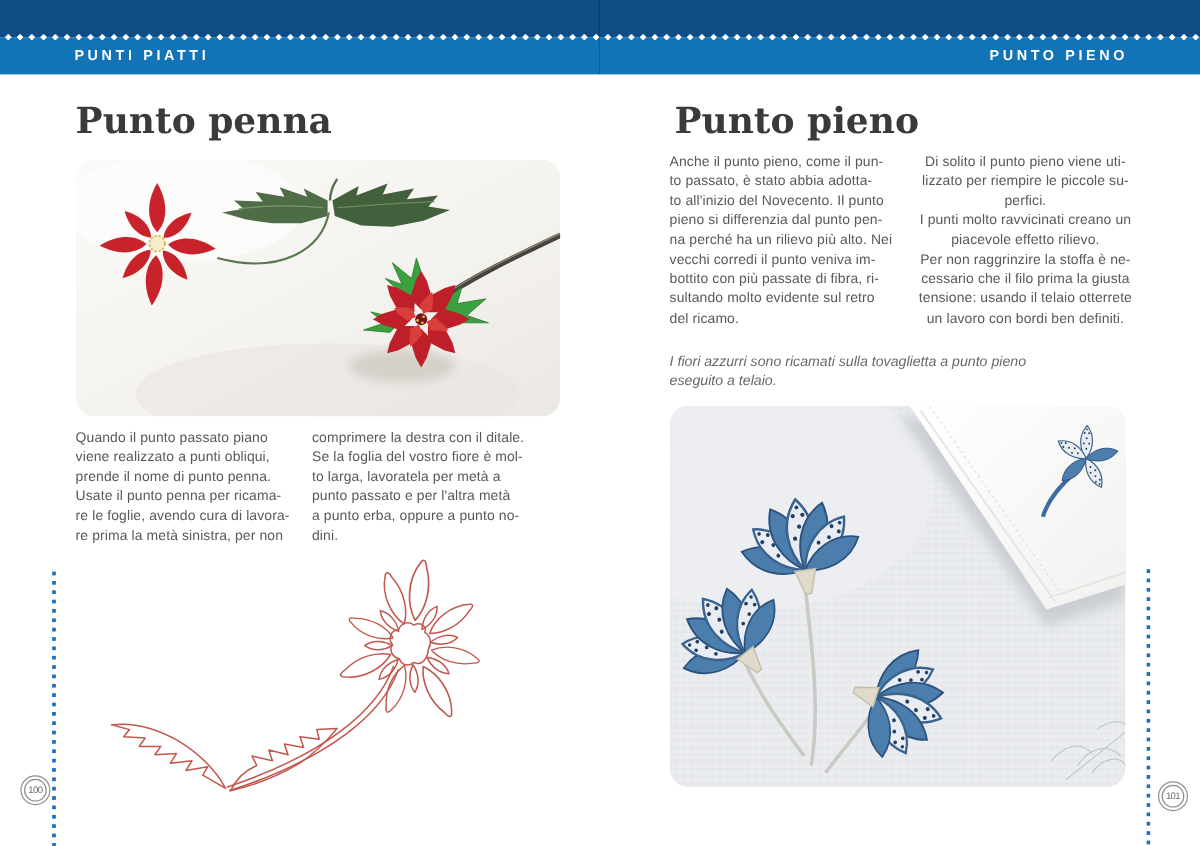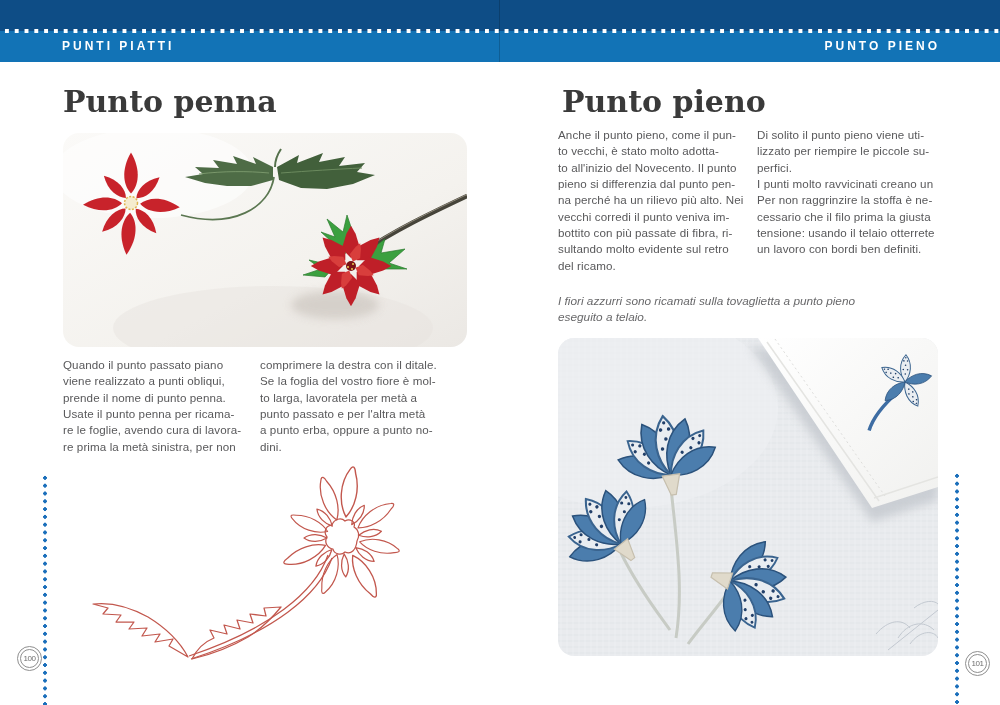--- a/index.html
+++ b/index.html
@@ -176,34 +176,35 @@
         <path d="M103,205 L84,194 L88,187 L70,190 L75,182 L57,184 L62,176 L44,177 L49,170 L31,170 L36,163 L18,162 L23,156 L8,152 C25,150 45,155 63,165 C81,176 95,190 103,205 Z"></path>
         <path d="M107,207 C112,197 119,190 129,186 L125,178 L142,182 L139,173 L155,177 L152,168 L168,171 L165,162 L181,164 L179,156 L196,155 C187,166 176,177 163,185 C146,195 124,203 107,207 Z"></path>
       </g>
     </svg>
   </div>
 
   <div class="ptitle" style="left:562px;">Punto pieno</div>
 
   <div class="col" style="left:558px;top:127px;width:192px;">
     <div class="ln">Anche il punto pieno, come il pun-</div>
-    <div class="ln">to vecchi, è stato molto adotta-</div>
+    <div class="ln">to passato, è stato abbia adotta-</div>
     <div class="ln">to all'inizio del Novecento. Il punto</div>
     <div class="ln">pieno si differenzia dal punto pen-</div>
     <div class="ln">na perché ha un rilievo più alto. Nei</div>
     <div class="ln">vecchi corredi il punto veniva im-</div>
     <div class="ln">bottito con più passate di fibra, ri-</div>
     <div class="ln">sultando molto evidente sul retro</div>
     <div class="ln">del ricamo.</div>
   </div>
-  <div class="col" style="left:757px;top:127px;width:195px;">
+  <div class="col" style="left:757px;top:127px;width:195px;text-align:center;">
     <div class="ln">Di solito il punto pieno viene uti-</div>
     <div class="ln">lizzato per riempire le piccole su-</div>
     <div class="ln">perfici.</div>
     <div class="ln">I punti molto ravvicinati creano un</div>
+    <div class="ln">piacevole effetto rilievo.</div>
     <div class="ln">Per non raggrinzire la stoffa è ne-</div>
     <div class="ln">cessario che il filo prima la giusta</div>
     <div class="ln">tensione: usando il telaio otterrete</div>
     <div class="ln">un lavoro con bordi ben definiti.</div>
   </div>
 
   <div class="caption">
     <div class="ln">I fiori azzurri sono ricamati sulla tovaglietta a punto pieno</div>
     <div class="ln">eseguito a telaio.</div>
   </div>

